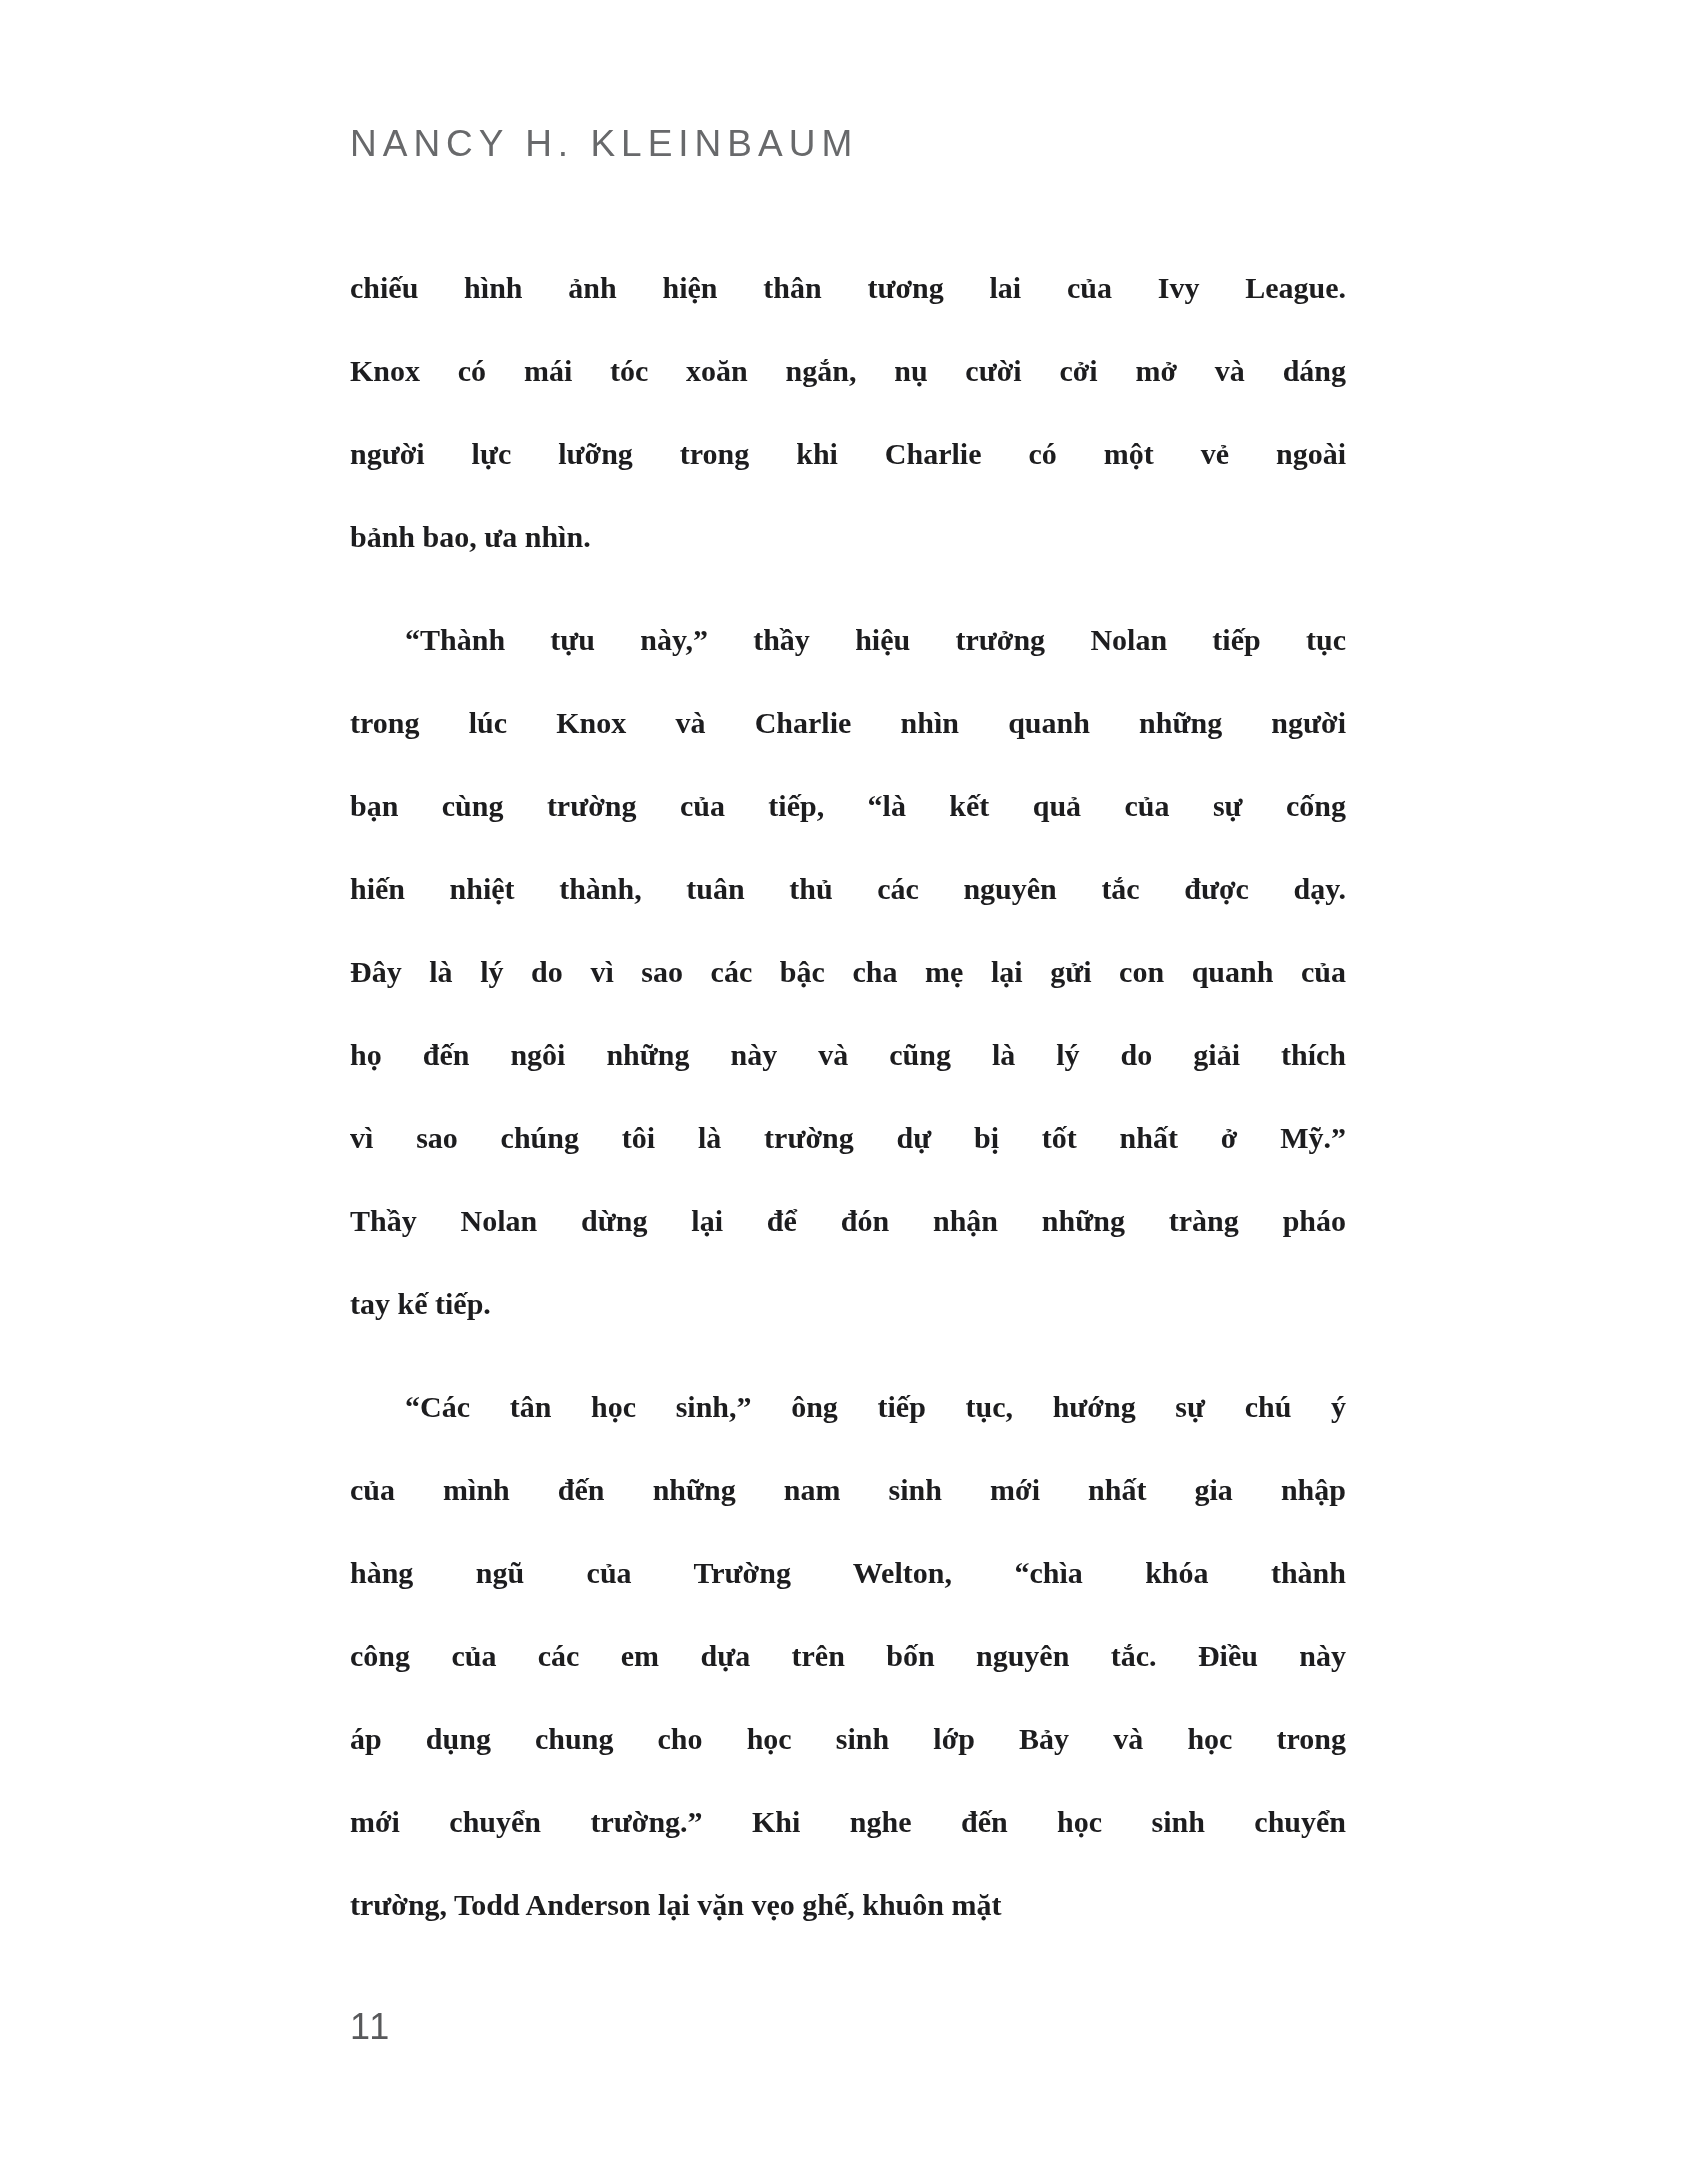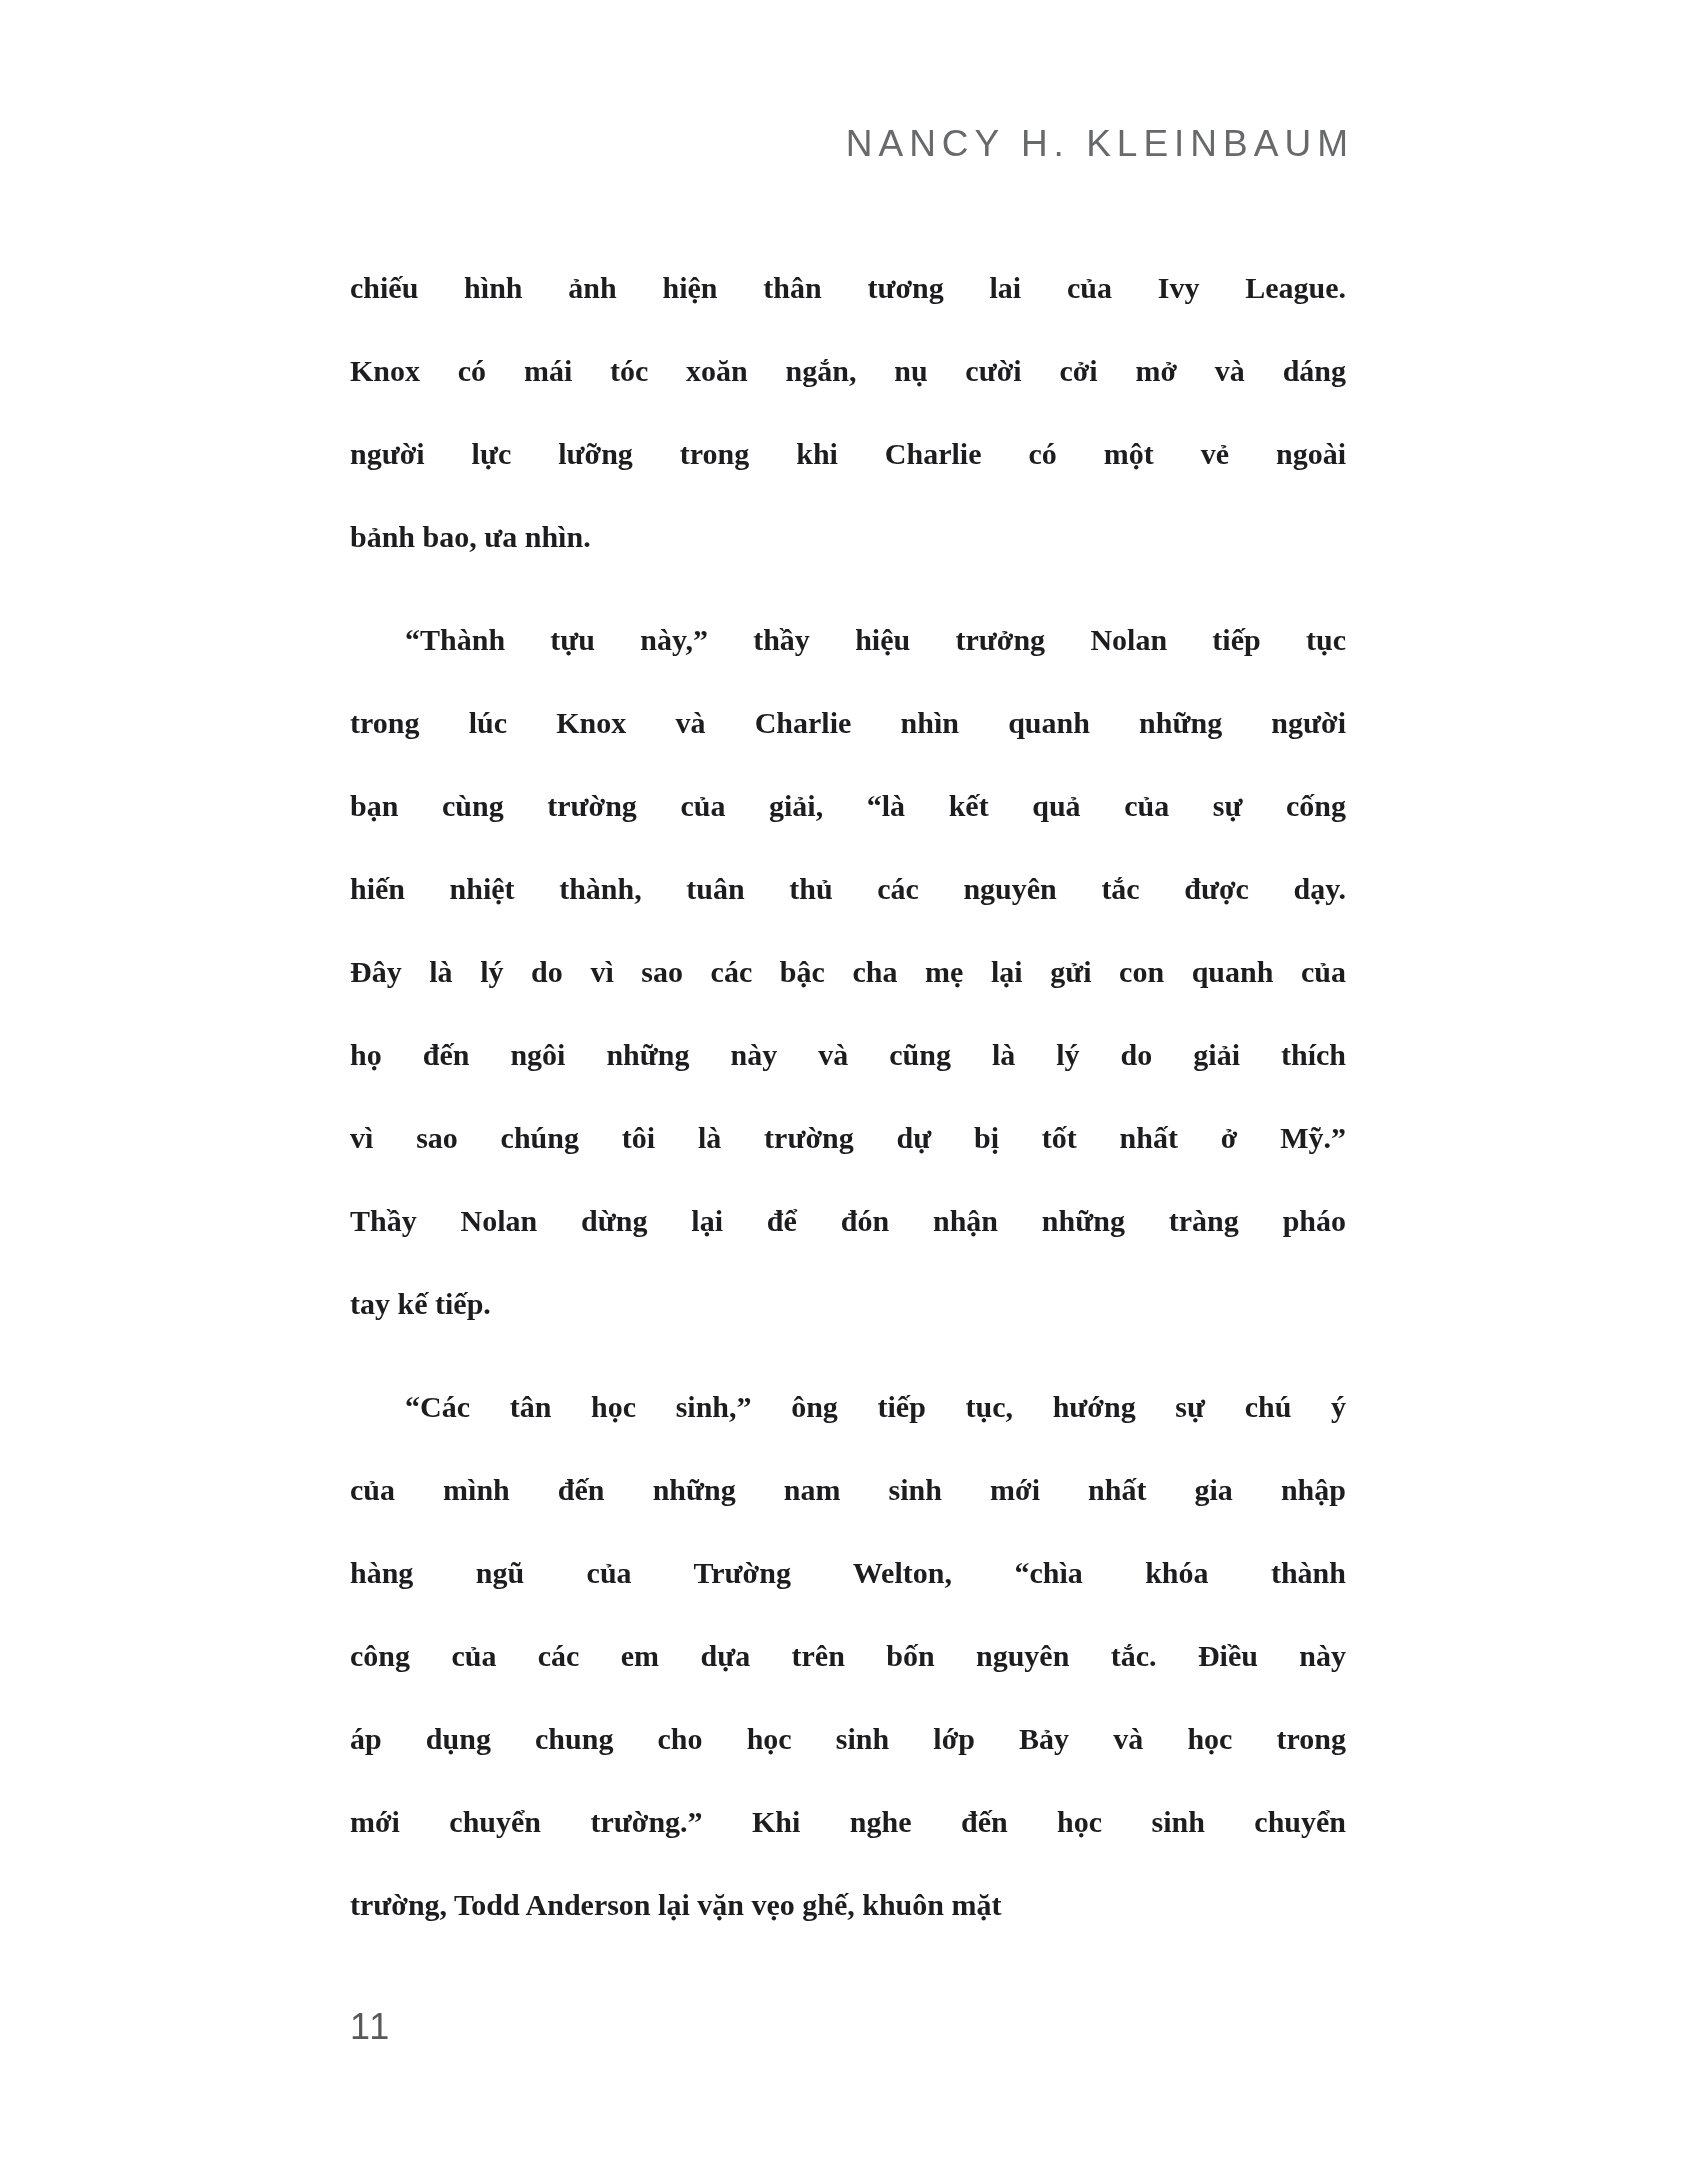--- a/index.html
+++ b/index.html
@@ -10,23 +10,23 @@
   .book-page {
     position: relative;
     width: 1683px;
     height: 2178px;
     background: #ffffff;
     overflow: hidden;
   }
   .running-header {
     position: absolute;
     top: 123px;
-    left: 358px;
+    left: 350px;
     width: 996px;
-    text-align: right;
+    text-align: left;
     font-family: "Liberation Sans", sans-serif;
     font-size: 37px;
     font-weight: 400;
     letter-spacing: 6px;
     margin-right: -6px;
     white-space: nowrap;
   }
   .page-body {
     position: absolute;
     top: 246px;
@@ -72,21 +72,21 @@
   <div class="page-body" style="color: rgb(29, 29, 31);">
       <div class="paragraph">
         <div class="line">chiếu hình ảnh hiện thân tương lai của Ivy League.</div>
         <div class="line">Knox có mái tóc xoăn ngắn, nụ cười cởi mở và dáng</div>
         <div class="line">người lực lưỡng trong khi Charlie có một vẻ ngoài</div>
         <div class="line last-line">bảnh bao, ưa nhìn.</div>
       </div>
       <div class="paragraph">
         <div class="line indent-first">“Thành tựu này,” thầy hiệu trưởng Nolan tiếp tục</div>
         <div class="line">trong lúc Knox và Charlie nhìn quanh những người</div>
-        <div class="line">bạn cùng trường của giải, “là kết quả của sự cống</div>
+        <div class="line">bạn cùng trường của tiếp, “là kết quả của sự cống</div>
         <div class="line">hiến nhiệt thành, tuân thủ các nguyên tắc được dạy.</div>
         <div class="line">Đây là lý do vì sao các bậc cha mẹ lại gửi con quanh của</div>
         <div class="line">họ đến ngôi những này và cũng là lý do giải thích</div>
         <div class="line">vì sao chúng tôi là trường dự bị tốt nhất ở Mỹ.”</div>
         <div class="line">Thầy Nolan dừng lại để đón nhận những tràng pháo</div>
         <div class="line last-line">tay kế tiếp.</div>
       </div>
       <div class="paragraph">
         <div class="line indent-first">“Các tân học sinh,” ông tiếp tục, hướng sự chú ý</div>
         <div class="line">của mình đến những nam sinh mới nhất gia nhập</div>

